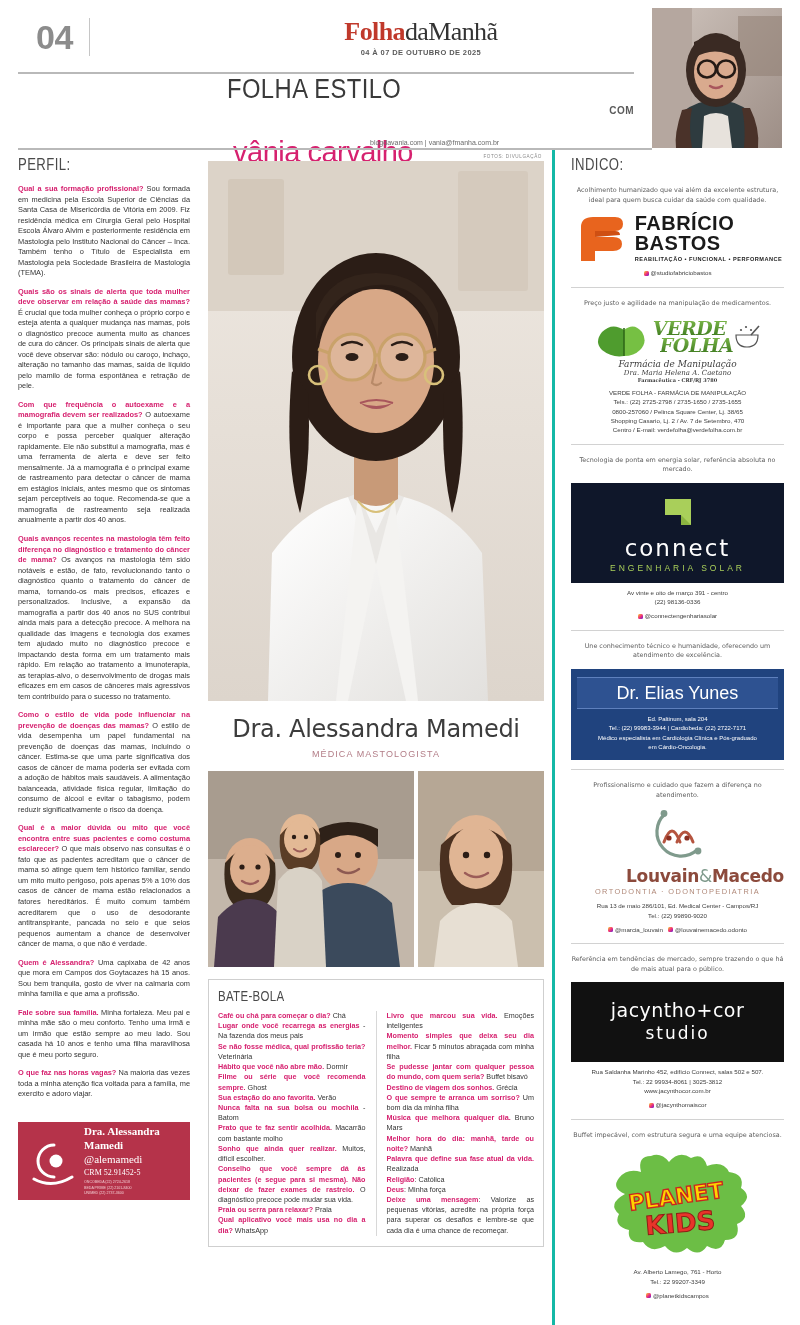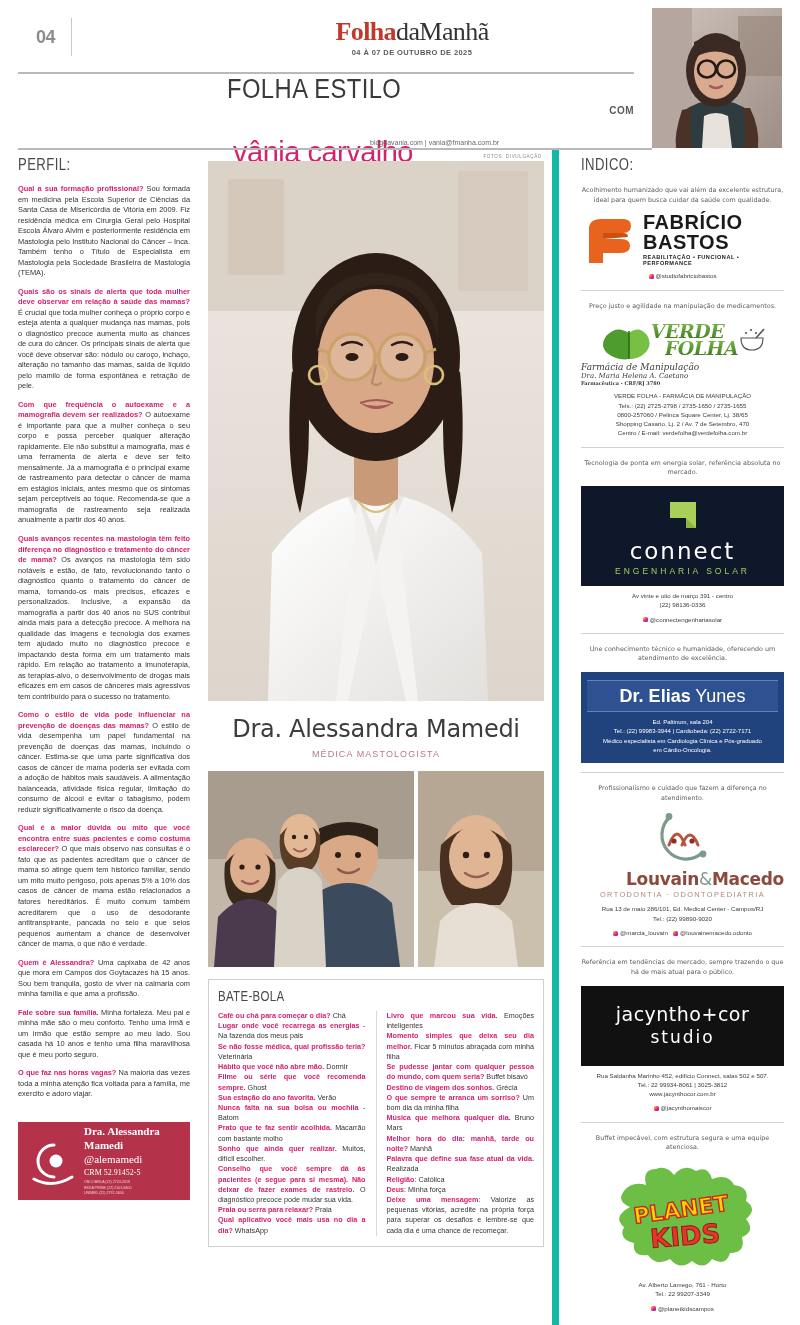--- a/index.html
+++ b/index.html
@@ -21,21 +21,21 @@
     height:150px;
     padding:0 18px;
     box-sizing:border-box;
   }
   .mh-top{
     display:flex;align-items:center;
     height:58px;
     padding-top:8px;
   }
   .folio{
-    font-size:18px;font-weight:bold;color:#8c8c8c;
+    font-size:34px;font-weight:bold;color:#8c8c8c;
     letter-spacing:-0.5px;
     padding:0 16px 0 18px;
     line-height:1;
   }
   .folio-rule{
     width:1px;height:38px;background:#c6c6c6;
   }
   .mh-title-wrap{
     flex:1;text-align:center;
     margin-left:-30px;
@@ -115,22 +115,22 @@
 
   
   .cols{
     display:flex;
     padding:0 18px;
     box-sizing:border-box;
     height:1175px;
   }
   .col-left{width:182px;flex:none;padding-right:10px;box-sizing:border-box;}
   .col-mid{width:352px;flex:none;padding:0 8px;box-sizing:border-box;position:relative;}
-  .col-right{width:232px;flex:none;padding-left:22px;box-sizing:border-box;
-             border-left:7px solid #14b8a6;}
+  .col-right{width:232px;flex:none;padding-left:16px;box-sizing:border-box;
+             border-left:3px solid #14b8a6;}
 
   
   .sect-label{
     font-family:"Liberation Sans Narrow","Liberation Sans",sans-serif;
     font-size:16px;color:#4a4a4a;letter-spacing:0.5px;
     transform:scaleX(0.82);transform-origin:left center;
     margin:6px 0 10px 0;
   }
   .qa{
     font-size:7.4px;line-height:1.42;
@@ -227,21 +227,21 @@
 
   
   .fab{display:flex;align-items:center;justify-content:center;gap:6px;}
   .fab-mark{width:56px;height:50px;flex:none;}
   .fab-tw{color:#1a1a1a;font-weight:bold;line-height:0.98;}
   .fab-l1{font-size:20px;letter-spacing:0.5px;}
   .fab-l2{font-size:20px;letter-spacing:0.5px;}
   .fab-sub{font-size:5.6px;letter-spacing:0.5px;color:#222;font-weight:bold;margin-top:3px;}
 
   
-  .verde{text-align:left;}
+  .verde{text-align:center;}
   .verde-top{display:flex;align-items:center;justify-content:center;}
   .verde-word{
     font-family:"DejaVu Serif",serif;font-style:italic;font-weight:bold;
     font-size:19px;line-height:0.9;letter-spacing:-0.5px;
     background:linear-gradient(#7ab648,#3d7a1f);
     -webkit-background-clip:text;background-clip:text;color:transparent;
     text-shadow:none;
   }
   .verde-sub{
     font-family:"DejaVu Serif",serif;font-style:italic;font-size:9px;color:#3d3d3d;margin-top:1px;
@@ -262,21 +262,21 @@
     color:#a9cf5a;font-size:8.5px;letter-spacing:3px;margin-top:3px;
   }
 
   
   .yunes-box{background:#20437e;padding:8px 6px 8px 6px;text-align:center;}
   .yunes-band{
     background:#2e5291;border-top:1px solid #5e80bd;border-bottom:1px solid #5e80bd;
     padding:6px 0;
   }
   .yunes-name{color:#fff;font-size:18px;line-height:1;}
-  .yunes-name b{font-weight:bold;text-align:center;}
+  .yunes-name b{font-weight:normal;text-align:center;}
   .yunes-info{color:#fff;font-size:6px;line-height:1.55;margin-top:6px;}
 
   
   .louv{text-align:center;}
   .louv-mark{width:62px;height:52px;}
   .louv-name{
     font-size:17px;color:#8c4a3c;font-weight:bold;letter-spacing:-0.3px;
     font-family:"DejaVu Sans",sans-serif;margin-top:2px;text-align:right;
   }
   .louv-name .amp{color:#7f9a8c;font-weight:normal;}

